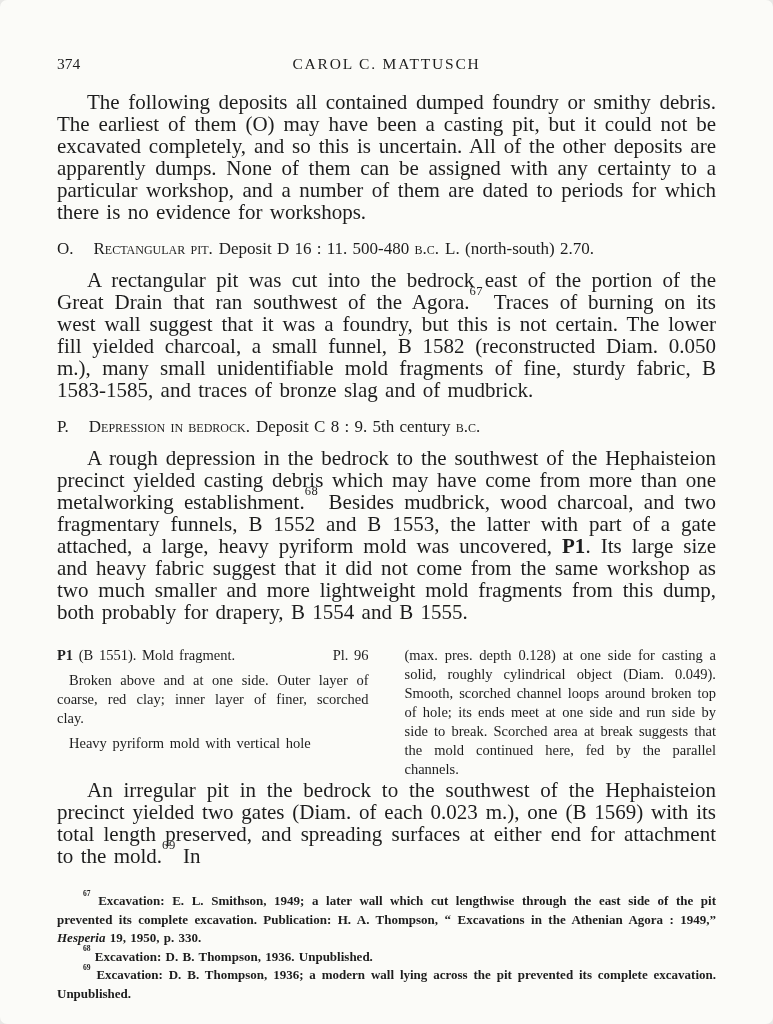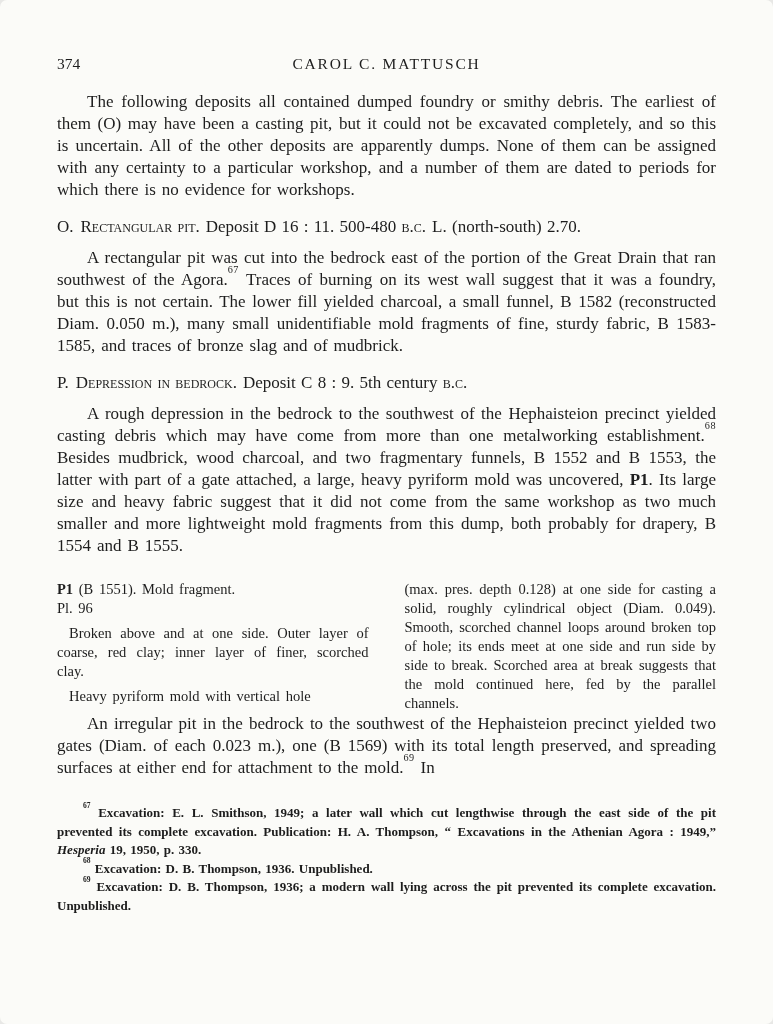--- a/index.html
+++ b/index.html
@@ -12,38 +12,38 @@
     font-family: "Liberation Serif", "DejaVu Serif", serif;
     box-sizing: border-box;
     padding: 55px 57px 0 57px;
     overflow: hidden;
     border-radius: 7px;
   }
   .running-header { position: relative; height: 17px; margin-bottom: 19px; font-size: 15.5px; }
   .page-num { position: absolute; left: 0; top: 0; }
   .running-title { position: absolute; left: 0; right: 0; top: 0; text-align: center; letter-spacing: 1.8px; font-family: Liberation Serif, serif; }
   p.body {
-    margin: 0; font-size: 17px; line-height: 22px;
+    margin: 0; font-size: 21px; line-height: 22px;
     text-align: justify; text-indent: 30px; word-spacing: 0.10em;
   }
   .section-heading {
     margin: 15px 0 9px 0; font-size: 17px; line-height: 22px;
     font-weight: normal; word-spacing: 0.06em;
   }
   .sc { font-variant: small-caps; }
-  .h-title { margin-left: 7px; }
+  .h-title { margin-left: 20px; }
   .h-detail { margin-left: 6px; }
   .heading-line2 { margin-left: 17px; }
   sup.fnref { font-size: 60%; line-height: 0; position: relative; top: -0.5em; letter-spacing: 0.5px; }
   b { font-weight: bold; }
   .catalog {
     display: grid; grid-template-columns: 1fr 1fr; column-gap: 36px;
     margin-top: 23px; font-size: 14.5px; line-height: 19px; word-spacing: 0.14em;
   }
-  .cat-head { display: flex; justify-content: space-between; flex-direction: column; }
+  .cat-head { display: flex; justify-content: space-between; }
   .cat-para { margin: 6px 0 0 0; text-align: justify; text-indent: 12px; }
   .cat-cont { margin: 0; text-align: justify; text-indent: 0; }
   .q-heading-block { margin-top: 21px; }
   .q-para { margin-top: 8px; }
   .footnotes { margin-top: 25px; font-size: 13px; line-height: 18.5px; font-weight: bold; }
   .fn { margin: 0; text-align: justify; text-indent: 26px; word-spacing: 0.08em; }
   .fn sup { font-size: 58%; line-height: 0; position: relative; top: -0.5em; }
   i { font-style: italic; }
 </style>
 </head>

